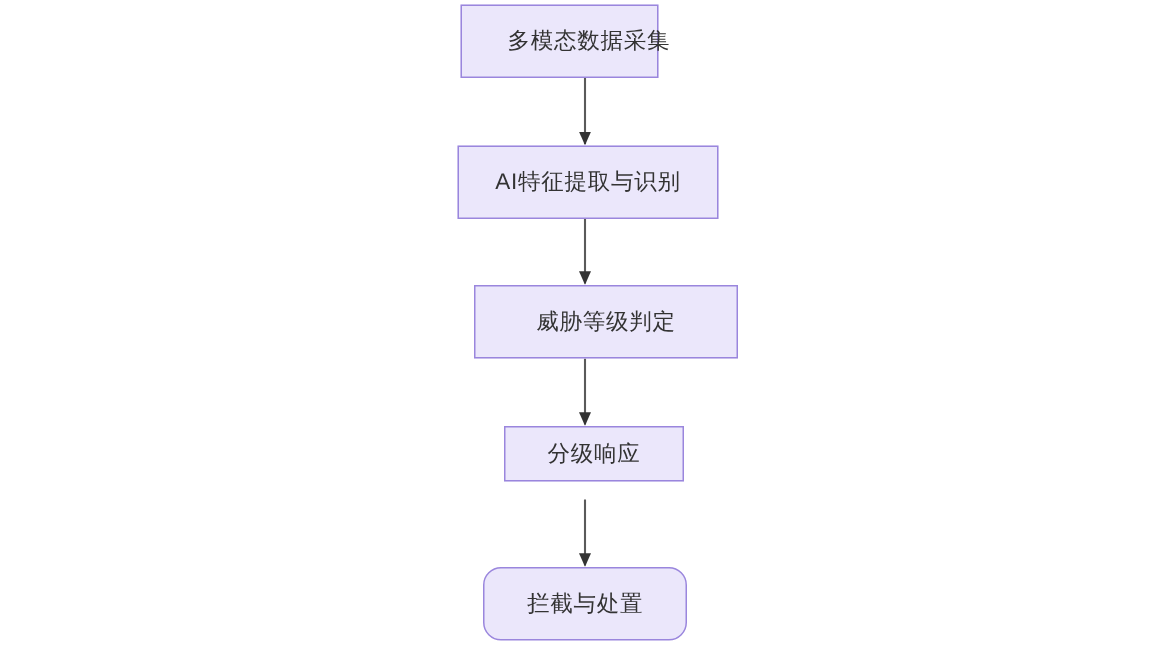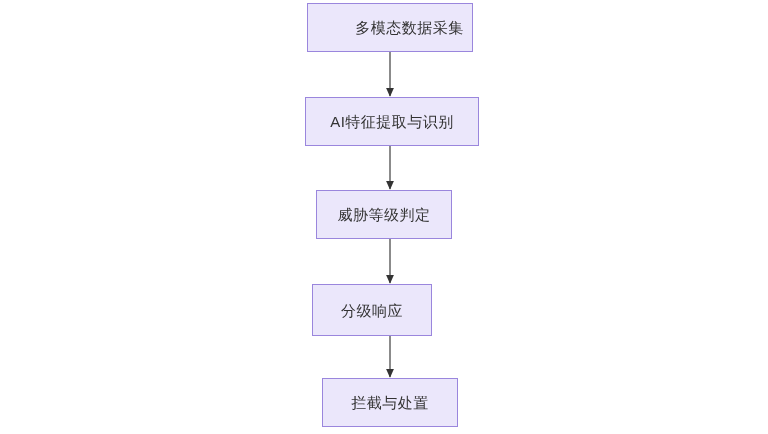--- a/index.html
+++ b/index.html
@@ -40,25 +40,25 @@
     font-family: "Liberation Sans", "DejaVu Sans", sans-serif;
   }
   .edge-layer {
     position: absolute;
     left: 0;
     top: 0;
     width: 768px;
     height: 434px;
     pointer-events: none;
   }
-  .node-1 { left: 307px; top: 3px;   width: 166px; height: 49px; padding-left: 39px; }
+  .node-1 { left: 307px; top: 3px;   width: 132px; height: 49px; padding-left: 39px; }
   .node-2 { left: 305px; top: 97px;  width: 174px; height: 49px; }
-  .node-3 { left: 316px; top: 190px; width: 136px; height: 49px; }
-  .node-4 { left: 312px; top: 284px; width: 120px; height: 52px; }
-  .node-5 { left: 322px; top: 378px; width: 136px; height: 49px; }
+  .node-3 { left: 316px; top: 190px; width: 176px; height: 49px; }
+  .node-4 { left: 336px; top: 284px; width: 120px; height: 37px; }
+  .node-5 { left: 322px; top: 378px; width: 136px; height: 49px; border-radius: 12px; }
 </style>
 </head>
 <body>
 
 <div id="flow-canvas">
 
   <svg class="edge-layer" viewBox="0 0 768 434" width="768" height="434" xmlns="http://www.w3.org/2000/svg">
     <defs>
       <marker id="arrowhead" markerWidth="10" markerHeight="10" refX="8.2" refY="4" orient="auto" markerUnits="userSpaceOnUse">
         <path d="M0,0 L9,4 L0,8 z" fill="#333333"></path>

